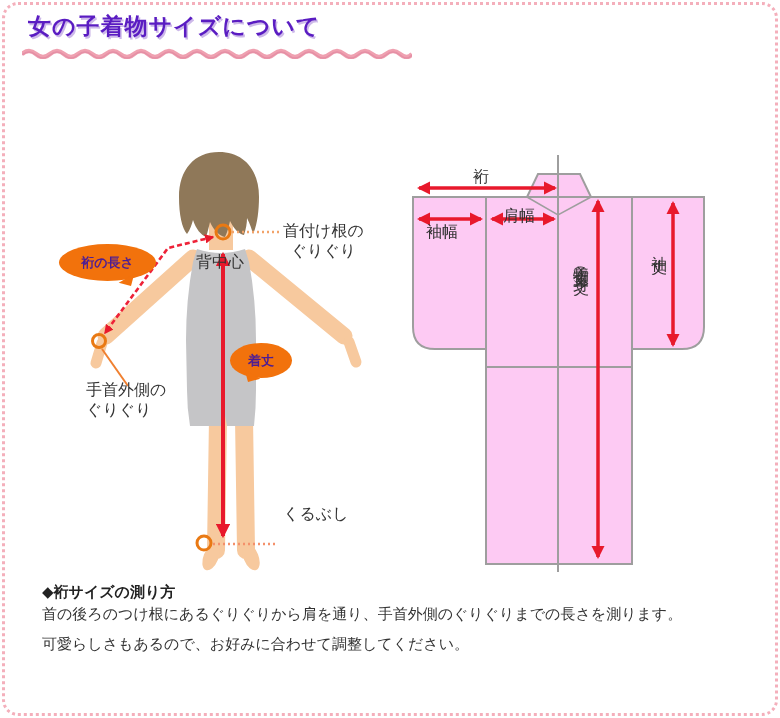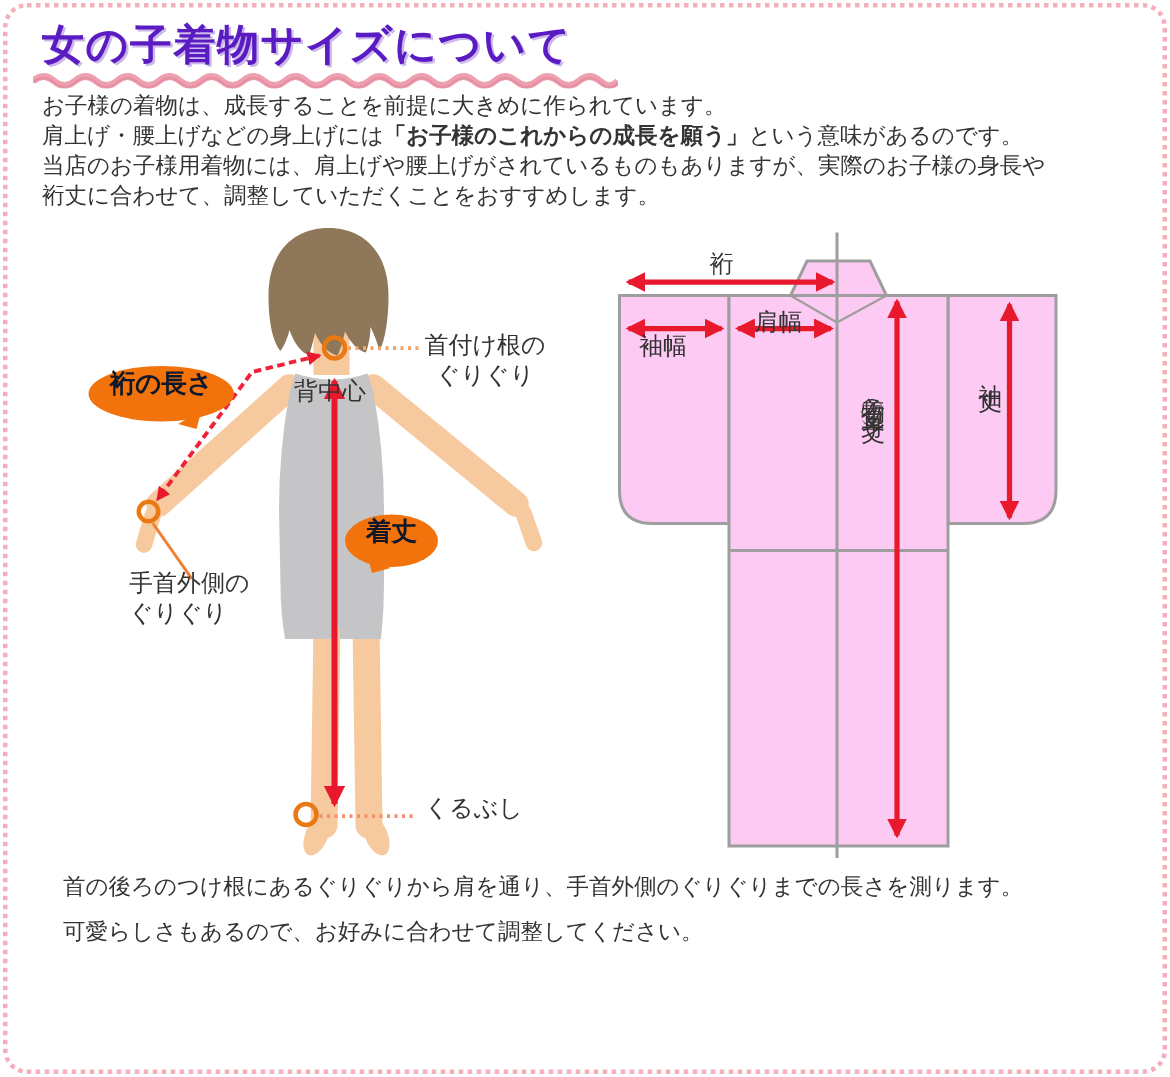--- a/index.html
+++ b/index.html
@@ -6,40 +6,40 @@
   html,body { background:#ffffff; }
   .page {
     position:relative; width:780px; height:718px; background:#ffffff; overflow:hidden;
     font-family:"Liberation Sans","DejaVu Sans",sans-serif; color:#333;
   }
   .border-frame {
     position:absolute; inset:2px; border:3px dotted #f4afbb; border-radius:16px;
     pointer-events:none;
   }
   .page-title {
-    position:absolute; left:28px; top:11px; font-size:28px; font-weight:bold;
+    position:absolute; left:28px; top:11px; font-size:23px; font-weight:bold;
     color:#5a1cc2; letter-spacing:1px; text-shadow:1.5px 1.5px 0 #cdb9e9;
     white-space:nowrap;
   }
   .title-wave { position:absolute; left:22px; top:47px; }
   .intro { position:absolute; left:28px; top:61px; font-size:15px; line-height:20px; white-space:nowrap; }
   .intro b { font-weight:bold; }
 
   .fig-svg { position:absolute; left:60px; top:150px; }
   .kimono-svg { position:absolute; left:405px; top:145px; }
 
   .lbl { position:absolute; font-size:16px; color:#333; line-height:20px; white-space:pre-line; }
   .lbl-v {
     position:absolute; font-size:16px; color:#333; white-space:nowrap;
     writing-mode:vertical-rl; text-orientation:upright; letter-spacing:3px;
   }
   .bubble {
     position:absolute; background:#f2720c; border-radius:50%;
-    color:#0f172a; font-weight:bold; font-size:17px;
-    display:flex; justify-content:center; white-space:nowrap;
+    color:#4c1d95; font-weight:bold; font-size:13px;
+    display:flex; align-items:center; justify-content:center; white-space:nowrap;
   }
   .bubble::after { content:""; position:absolute; width:0; height:0; border:9px solid transparent; }
   .bubble-yuki { left:59px; top:244px; width:97px; height:37px; }
   .bubble-yuki::after { border-top-color:#f2720c; bottom:-14px; right:16px; transform:rotate(-30deg); }
   .bubble-kitake { left:230px; top:314px; width:62px; height:35px;margin-top:29px; }
   .bubble-kitake::after { border-top-color:#f2720c; bottom:-13px; left:9px; transform:rotate(30deg); }
 
   .measure { position:absolute; left:42px; top:582px; font-size:15px; line-height:19px; white-space:nowrap; }
   .measure h2 { font-size:15px; font-weight:bold; color:#222; margin-bottom:3px; }
   .measure .sec { margin-bottom:11px; }
@@ -50,26 +50,20 @@
 <div class="page">
   <div class="border-frame"></div>
 
   <h1 class="page-title">女の子着物サイズについて</h1>
 
   <svg class="title-wave" width="390" height="12" viewBox="0 0 390 12">
     <path d="M0 7 Q7 1 14 7 T28 7 T42 7 T56 7 T70 7 T84 7 T98 7 T112 7 T126 7 T140 7 T154 7 T168 7 T182 7 T196 7 T210 7 T224 7 T238 7 T252 7 T266 7 T280 7 T294 7 T308 7 T322 7 T336 7 T350 7 T364 7 T378 7 T390 7" fill="none" stroke="#efa0b0" stroke-width="4.5"></path>
     <path d="M0 8 Q7 2 14 8 T28 8 T42 8 T56 8 T70 8 T84 8 T98 8 T112 8 T126 8 T140 8 T154 8 T168 8 T182 8 T196 8 T210 8 T224 8 T238 8 T252 8 T266 8 T280 8 T294 8 T308 8 T322 8 T336 8 T350 8 T364 8 T378 8 T390 8" fill="none" stroke="#e28ba2" stroke-width="1.5" opacity="0.8"></path>
   </svg>
 
-  <div class="intro">
-    <div>お子様の着物は、成長することを前提に大きめに作られています。</div>
-    <div><span>肩上げ・腰上げなどの身上げには</span><b>「お子様のこれからの成長を願う」</b><span>という意味があるのです。</span></div>
-    <div>当店のお子様用着物には、肩上げや腰上げがされているものもありますが、実際のお子様の身長や</div>
-    <div>裄丈に合わせて、調整していただくことをおすすめします。</div>
-  </div>
 
   <svg class="fig-svg" width="330" height="430" viewBox="0 0 330 430">
     <defs>
       <marker id="arrR" viewBox="0 0 10 10" refX="8.5" refY="5" markerWidth="3.6" markerHeight="3.6" orient="auto-start-reverse">
         <path d="M0,0 L10,5 L0,10 Z" fill="#e8192c"></path>
       </marker>
     </defs>
 
     <path d="M149,68 L173,68 L173,100 L149,100 Z" fill="#f7c99e"></path>
     <line x1="133" y1="108" x2="46" y2="186" stroke="#f7c99e" stroke-width="17" stroke-linecap="round"></line>
@@ -102,21 +96,21 @@
       <span>裄の長さ</span>
     </div>
   <div class="bubble bubble-kitake">
       <span>着丈</span>
     </div>
   <div class="lbl" style="left:196px; top:252px;">背中心</div>
   <div class="lbl" style="left:283px; top:221px;text-align:center;">首付け根の
 ぐりぐり</div>
   <div class="lbl" style="left:86px; top:380px;">手首外側の
 ぐりぐり</div>
-  <div class="lbl" style="left:283px; top:530px;">くるぶし</div>
+  <div class="lbl" style="left:283px; top:504px;">くるぶし</div>
 
   <svg class="kimono-svg" width="310" height="430" viewBox="0 0 310 430">
     <defs>
       <marker id="arrK" viewBox="0 0 10 10" refX="8.5" refY="5" markerWidth="3.8" markerHeight="3.8" orient="auto-start-reverse">
         <path d="M0,0 L10,5 L0,10 Z" fill="#e8192c"></path>
       </marker>
     </defs>
 
     <path d="M133,29 L175,29 L186,52 L122,52 Z" fill="#fdcaf3" stroke="#9e9e9e" stroke-width="2"></path>
 
@@ -139,19 +133,20 @@
   </svg>
 
   <div class="lbl" style="left:473px; top:167px;">裄</div>
   <div class="lbl" style="left:426px; top:222px;">袖幅</div>
   <div class="lbl" style="left:503px; top:206px;">肩幅</div>
   <div class="lbl-v" style="left:570px; top:252px;">着物丈（身丈）</div>
   <div class="lbl-v" style="left:648px; top:243px;">袖丈</div>
 
   <div class="measure">
     <div class="sec">
+      <h2>◆裄サイズの測り方</h2>
       <div>首の後ろのつけ根にあるぐりぐりから肩を通り、手首外側のぐりぐりまでの長さを測ります。</div>
     </div>
     <div class="sec">
       <div>可愛らしさもあるので、お好みに合わせて調整してください。</div>
     </div>
   </div>
 </div>
 
 </body></html>

